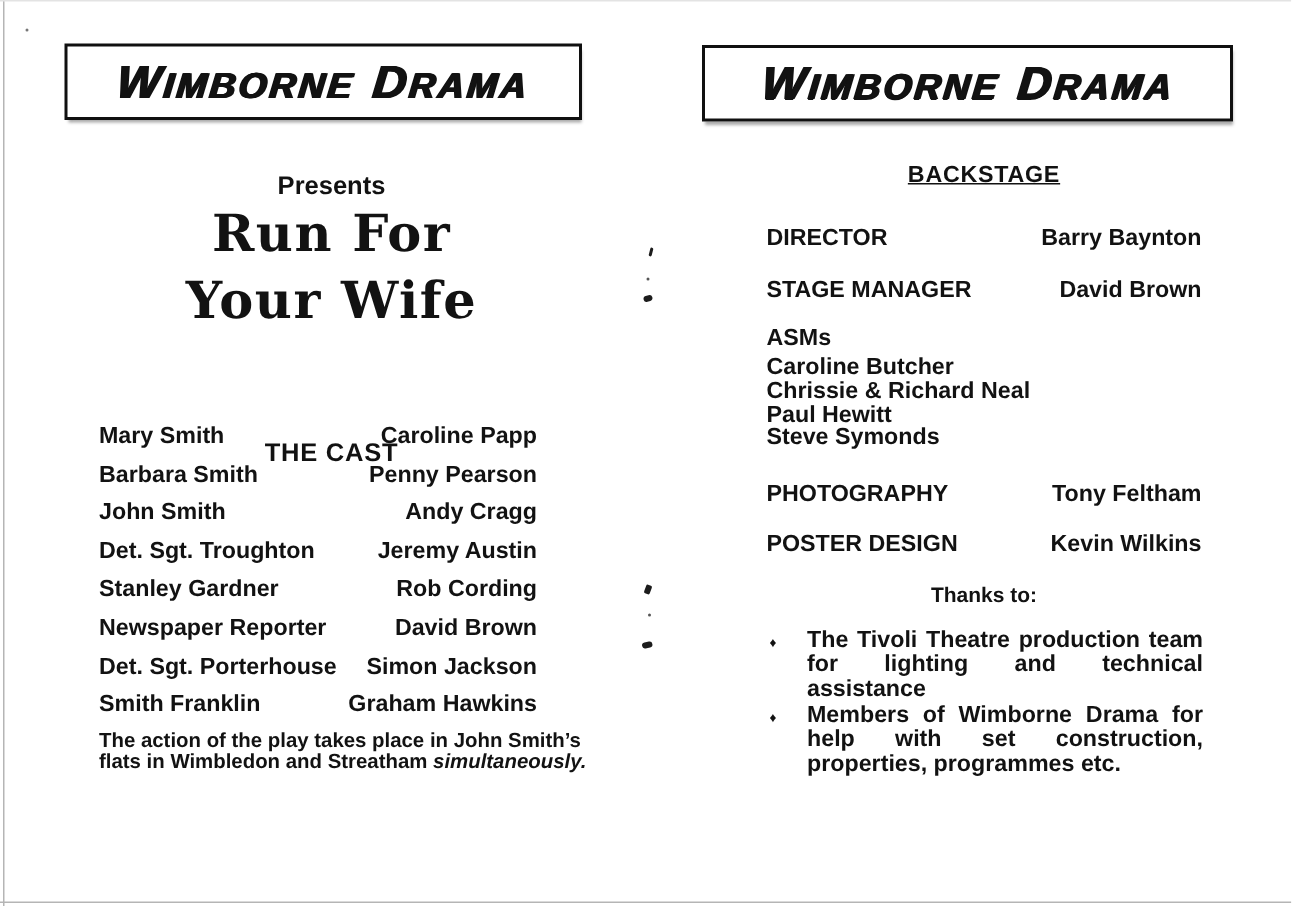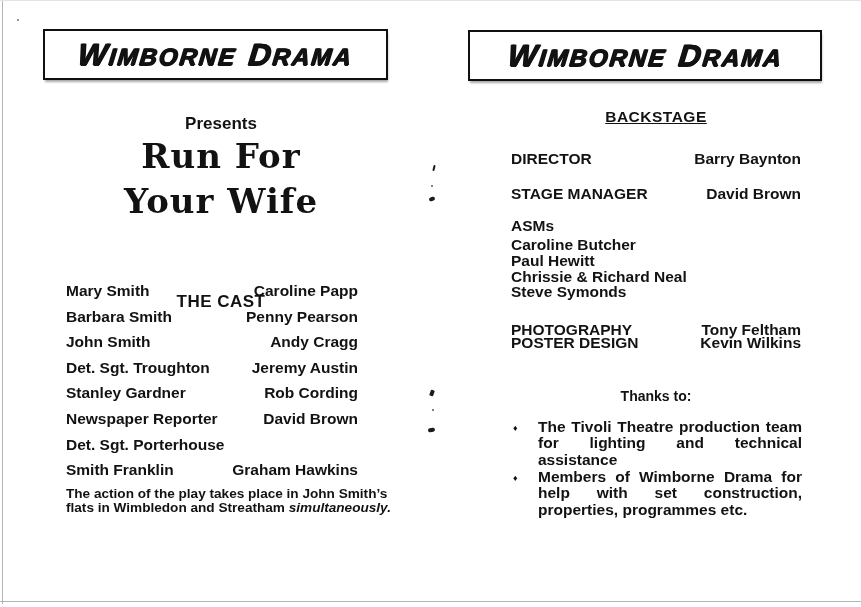--- a/index.html
+++ b/index.html
@@ -107,20 +107,21 @@
       <div class="cast-row">
           <span>Stanley Gardner</span>
           <span>Rob Cording</span>
         </div>
       <div class="cast-row">
           <span>Newspaper Reporter</span>
           <span>David Brown</span>
         </div>
       <div class="cast-row">
           <span>Det. Sgt. Porterhouse</span>
+          <span>Simon Jackson</span>
         </div>
       <div class="cast-row">
           <span>Smith Franklin</span>
           <span>Graham Hawkins</span>
         </div>
     </div>
 
     <div class="abs note">
       <div>The action of the play takes place in John Smith’s</div>
       <div><span>flats in Wimbledon and Streatham </span><span class="ital">simultaneously.</span></div>
@@ -139,30 +140,30 @@
       <span>Barry Baynton</span>
     </div>
     <div class="abs credit-row" style="top:186px;">
       <span>STAGE MANAGER</span>
       <span>David Brown</span>
     </div>
 
     <div class="abs asms-label">ASMs</div>
     <div class="abs asm-names">
       <div>Caroline Butcher</div>
+      <div>Chrissie &amp; Richard Neal</div>
       <div>Paul Hewitt</div>
-      <div>Chrissie &amp; Richard Neal</div>
       <div>Steve Symonds</div>
     </div>
 
     <div class="abs credit-row" style="top:322px;align-items:flex-end;">
       <span>PHOTOGRAPHY</span>
       <span>Tony Feltham</span>
     </div>
-    <div class="abs credit-row" style="top:335px;">
+    <div class="abs credit-row" style="top:355px;">
       <span>POSTER DESIGN</span>
       <span>Kevin Wilkins</span>
     </div>
 
     <div class="abs ctr thanks-heading">Thanks to:</div>
 
     <span class="bullet-glyph" style="left:513px;top:424px;">♦</span>
     <div class="bullet-text" style="top:419px;">The Tivoli Theatre production team for lighting and technical assistance</div>
 
     <span class="bullet-glyph" style="left:513px;top:474px;">♦</span>

